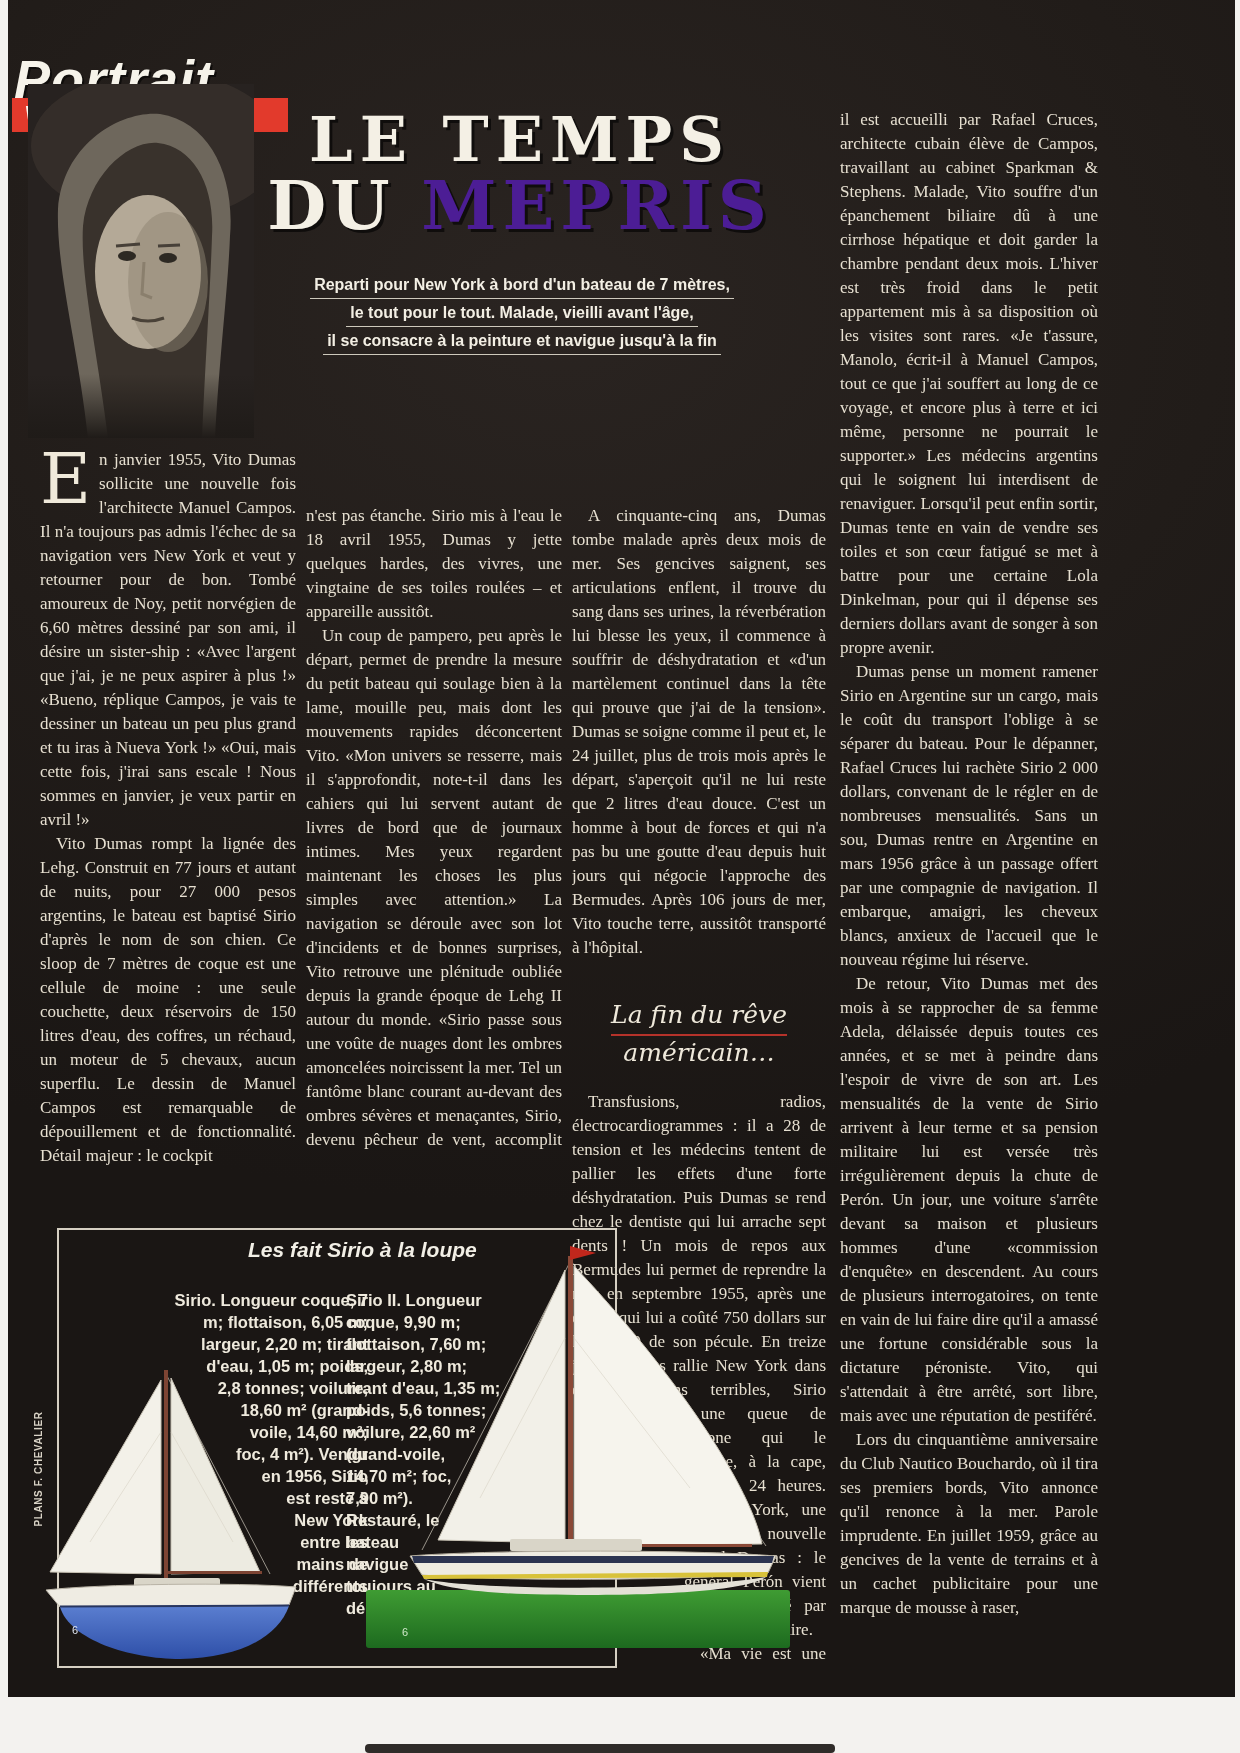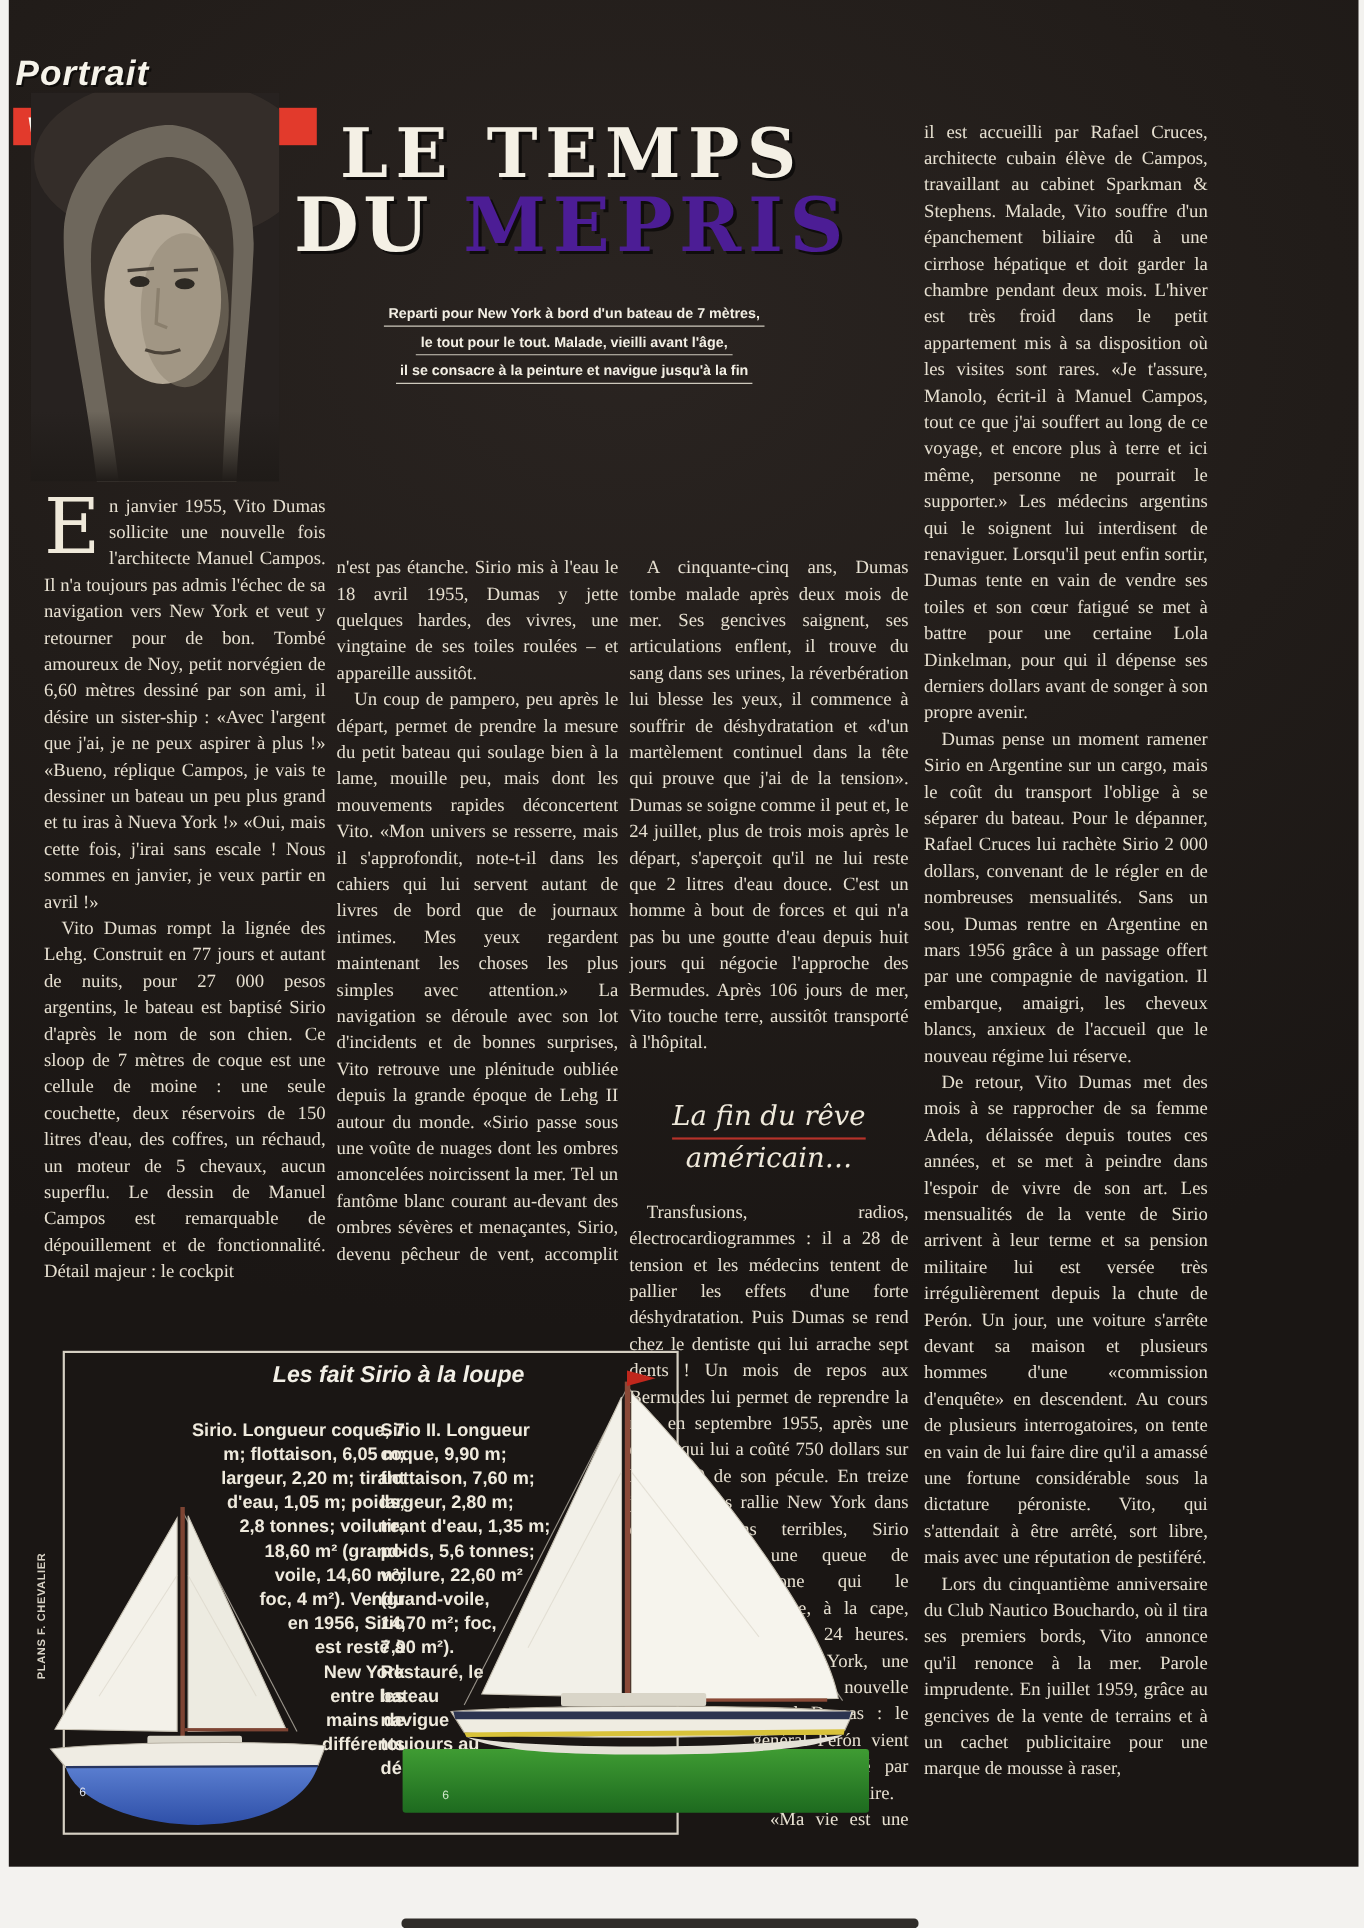--- a/index.html
+++ b/index.html
@@ -4,39 +4,39 @@
 <style>
   html,body{margin:0;padding:0;}
   body{width:1240px;height:1753px;background:#f3f2ef;font-family:"Liberation Serif",serif;}
   .page{position:relative;width:1240px;height:1753px;overflow:hidden;background:#f3f2ef;}
   .sheet{position:absolute;left:8px;top:0;width:1227px;height:1697px;
          background:radial-gradient(1200px 900px at 45% 18%, #2a2421 0%, #211c19 55%, #1a1614 100%);}
   .abs{position:absolute;}
 
   
   .portrait-label{left:14px;top:48px;font-family:"Liberation Sans",sans-serif;font-weight:bold;font-style:italic;
-      font-size:32px;color:#f6f3ea;letter-spacing:1px;text-shadow:2px 2px 0 rgba(0,0,0,.55);}
+      font-size:54px;color:#f6f3ea;letter-spacing:1px;text-shadow:2px 2px 0 rgba(0,0,0,.55);}
   .red-banner{left:12px;top:98px;width:276px;height:34px;background:#e23a2c;}
   .red-banner span{display:block;padding:4px 0 0 12px;font-family:"Liberation Sans",sans-serif;
       font-weight:bold;font-style:italic;font-size:23px;color:#fbf8f0;letter-spacing:1px;}
 
   
   .photo{left:28px;top:84px;width:226px;height:354px;overflow:hidden;}
 
   
   .title-block{left:240px;top:108px;width:560px;text-align:center;color:#f4f0e5;
       font-family:"DejaVu Serif",serif;font-weight:bold;line-height:1.02;}
   .title-l1{font-size:62px;letter-spacing:7px;text-shadow:3px 3px 0 rgba(0,0,0,.6);}
   .title-l2{font-size:68px;letter-spacing:4px;text-shadow:3px 3px 0 rgba(0,0,0,.6);}
   .title-red{color:#4c1d95;letter-spacing:6px;}
 
   
   .standfirst{left:248px;top:276px;width:548px;text-align:center;}
   .standfirst .sf-line{display:inline-block;font-family:"Liberation Sans",sans-serif;font-weight:bold;
-      font-size:13px;color:#f3efe4;padding:0 4px 4px 4px;margin-bottom:5px;
+      font-size:16px;color:#f3efe4;padding:0 4px 4px 4px;margin-bottom:5px;
       border-bottom:1px solid rgba(235,230,216,.85);}
 
   
   .col{color:#e7e0d1;font-size:17px;line-height:24px;text-align:justify;overflow:hidden;}
   .col p{margin:0;}
   .col p.ind{text-indent:16px;}
   .dropcap{float:left;font-family:"DejaVu Serif",serif;font-size:70px;line-height:54px;
       padding:4px 8px 0 0;color:#efe9da;}
   .col1{left:40px;top:448px;width:256px;height:760px;}
   .col2{left:306px;top:504px;width:256px;height:645px;}

